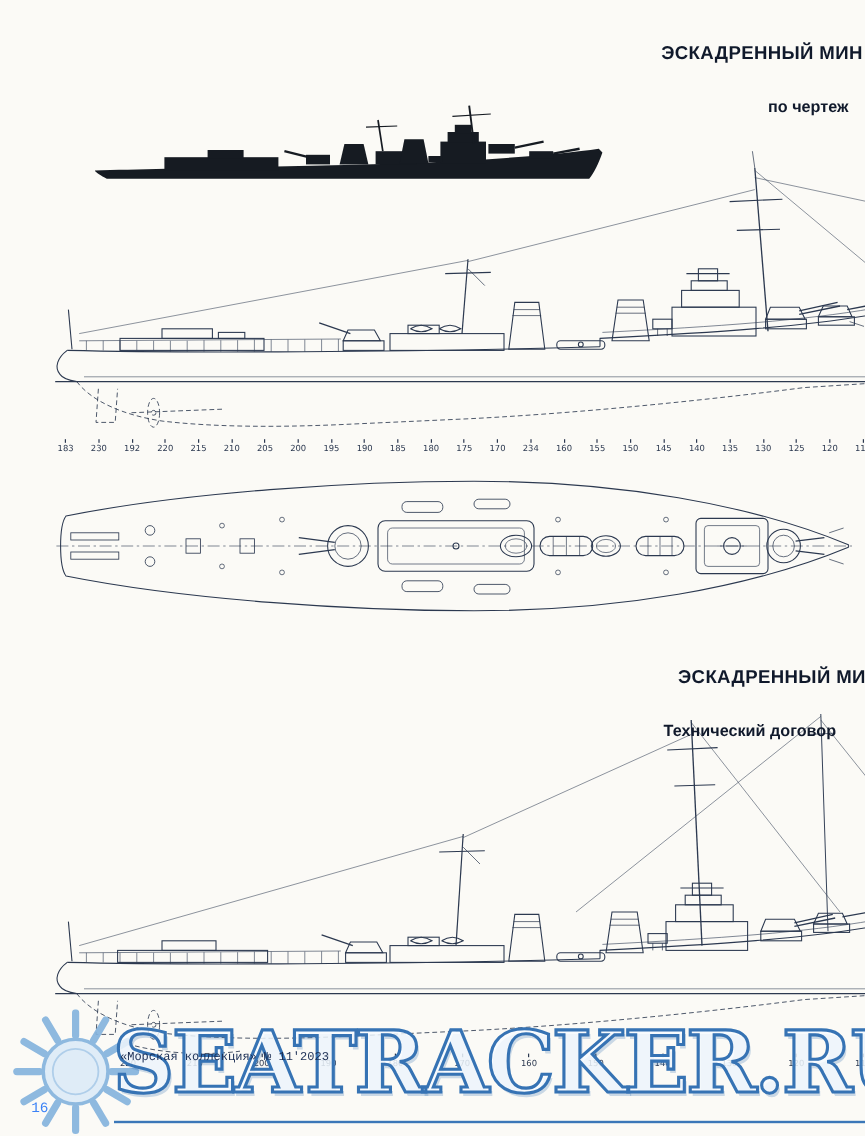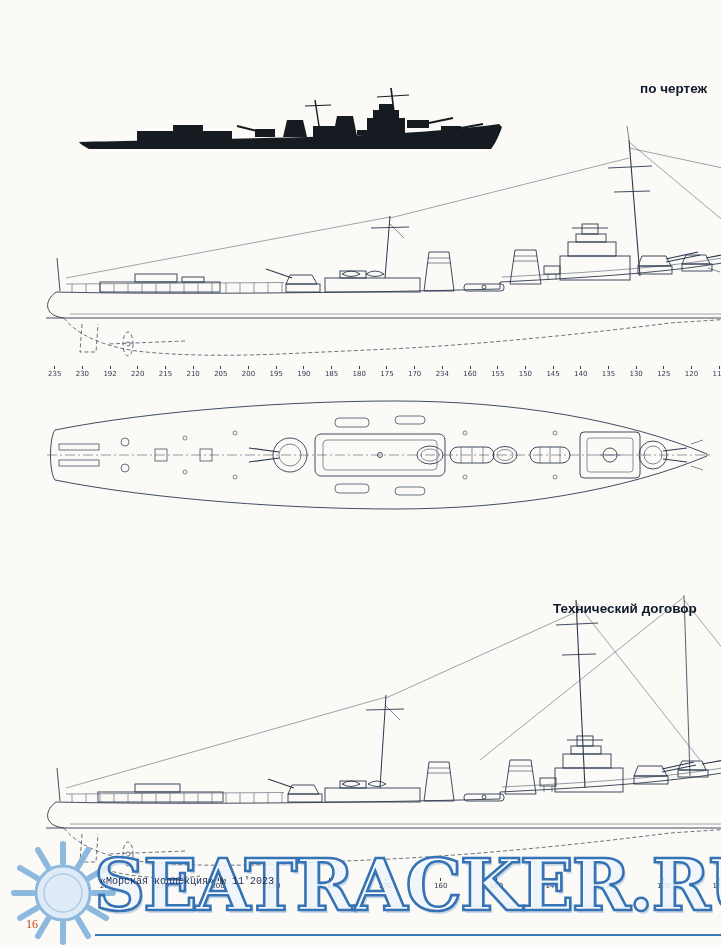--- a/index.html
+++ b/index.html
@@ -24,31 +24,32 @@
   .watermark{position:absolute;left:8px;top:843px;width:720px;height:104px;z-index:5;}
   .wm-text{
     position:absolute;left:86px;top:0px;
     font-family:"DejaVu Serif",serif;font-weight:700;font-size:71px;
     letter-spacing:-2px;white-space:nowrap;
     color:rgba(247,251,255,0.82);
     -webkit-text-stroke:2.6px #3673b4;
     text-shadow:2px 3px 0 rgba(54,115,180,0.25);
   }
   .sun{position:absolute;left:0;top:-2px;opacity:.92;}
-  .pageno{position:absolute;left:26px;top:917px;font-family:Liberation Serif, serif;
-    font-size:12px;color:#c2410c;z-index:7;}
+  .pageno{position:absolute;left:26px;top:917px;font-family:Liberation Mono, monospace;
+    font-size:12px;color:#3b82f6;z-index:7;}
   .credit{position:absolute;left:100px;top:876px;font-family:Liberation Mono, monospace;
     font-size:10px;color:#1c2f55;z-index:7;}
   .rule{position:absolute;left:95px;top:934px;width:626px;height:2px;background:#3b77b8;z-index:6;}
 </style>
 </head>
 <body>
 
 <div class="page">
 
+  <div class="hdr h-large" style="left:551px;top:36px">ЭСКАДРЕННЫЙ МИН</div>
   <div class="hdr h-sub" style="left:640px;top:57px">по чертеж</div>
 
   <svg class="drawing" style="left:75px;top:84px" width="430" height="88" viewBox="0 0 430 88">
     <g fill="#161b22" stroke="none">
       <path d="M4,58 C60,56.5 160,55 250,52.5 C320,50.5 390,45 424,40 L427,43 C424,52 420,60 416,65 L14,65 C9,62 5,60 4,58 Z"></path>
       <rect x="62" y="47" width="95" height="11"></rect>
       <rect x="98" y="41" width="30" height="7"></rect>
       <rect x="180" y="45" width="20" height="8"></rect>
       <polygon points="212,36 228,36 232,53 208,53"></polygon>
       <rect x="238" y="42" width="34" height="11"></rect>
@@ -149,21 +150,21 @@
       <g stroke-width="0.45">
         <line x1="589" y1="-56" x2="692" y2="30"></line>
         <line x1="589" y1="-40" x2="350" y2="20"></line>
         <line x1="350" y1="19" x2="26" y2="80"></line>
         <line x1="589" y1="-50" x2="692" y2="-28"></line>
       </g>
     </g>
   </svg>
 
   <div class="scale" style="left:48px;top:366px;width:678px">
-      <span>235</span>
+      <span>183</span>
       <span>230</span>
       <span>192</span>
       <span>220</span>
       <span>215</span>
       <span>210</span>
       <span>205</span>
       <span>200</span>
       <span>195</span>
       <span>190</span>
       <span>185</span>
@@ -245,20 +246,21 @@
         <circle cx="200" cy="45" r="2"></circle>
           <circle cx="200" cy="89" r="2"></circle>
         <circle cx="430" cy="45" r="2"></circle>
           <circle cx="430" cy="89" r="2"></circle>
         <circle cx="520" cy="45" r="2"></circle>
           <circle cx="520" cy="89" r="2"></circle>
       </g>
     </g>
   </svg>
 
+  <div class="hdr h-large" style="left:565px;top:556px">ЭСКАДРЕННЫЙ МИ</div>
   <div class="hdr h-sub" style="left:553px;top:577px">Технический договор</div>
 
   <svg class="drawing" style="left:40px;top:640px" width="675" height="250" viewBox="0 0 675 250">
     <g stroke="#2c3950" fill="none" stroke-width="0.9">
       <g>
         <path d="M16,162 C120,164.5 300,163 420,160 L460,159"></path>
         <path d="M460,159 L460,152 C560,147 630,142 688,132"></path>
         <path d="M16,162 C8,168 5,176 10,182 C12,185 17,187 24,188"></path>
         <line x1="6" y1="188" x2="692" y2="188"></line>
         <line x1="30" y1="184" x2="692" y2="184" stroke-width="0.45"></line>

